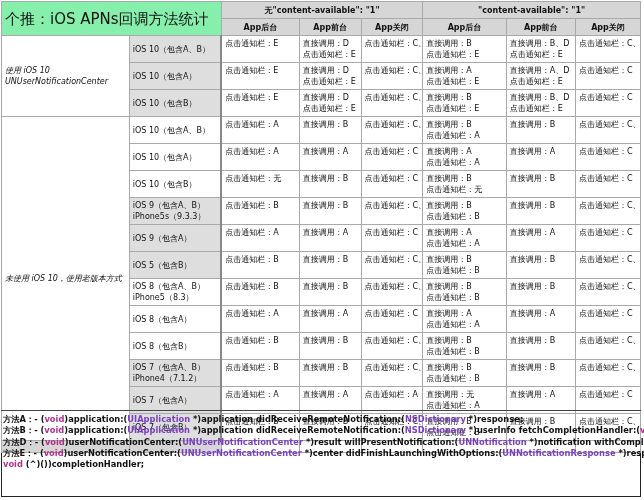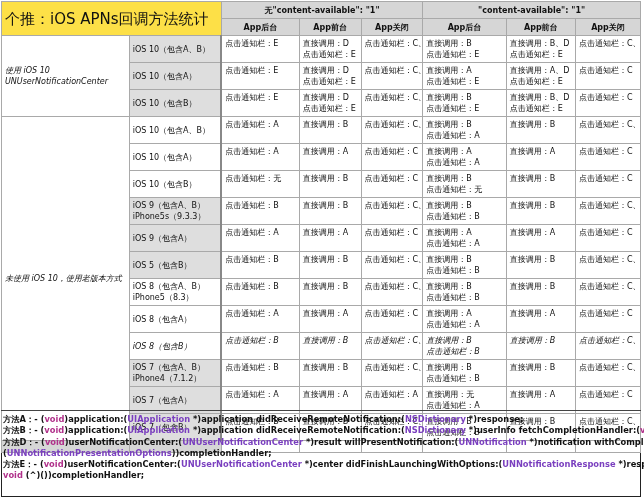--- a/index.html
+++ b/index.html
@@ -1,20 +1,20 @@
 <!DOCTYPE html>
 <html><head>
 <meta charset="utf-8">
 <style>
   html, body { margin:0; padding:0; background:#ffffff; }
   body { width:644px; height:500px; overflow:hidden; font-family:"DejaVu Sans","Liberation Sans",sans-serif; color:#111; }
   .frame { position:absolute; left:1px; top:1px; width:640px; height:496px; border:1px solid #222; box-sizing:border-box; }
   table.grid { border-collapse:collapse; table-layout:fixed; position:absolute; left:1px; top:1px; width:640px; }
   table.grid td, table.grid th { border:1px solid #a9a9a9; padding:2px 3px; font-size:8px; line-height:11px; vertical-align:top; text-align:left; font-weight:normal; overflow:hidden; white-space:nowrap; }
-  .title-cell { background:#fde047; font-size:15px !important; font-weight:normal; text-align:center; vertical-align:middle !important; line-height:18px !important; }
+  .title-cell { background:#86efac; font-size:15px !important; font-weight:normal; text-align:center; vertical-align:middle !important; line-height:18px !important; }
   .hdr { background:#d6d6d6; font-weight:bold !important; text-align:center !important; vertical-align:middle !important; }
   .group-label { background:#ffffff; vertical-align:middle !important; font-weight:bold; white-space:normal !important;font-style:italic; }
   .os-cell { font-weight:bold; vertical-align:middle !important; border-right:2px solid #888 !important; white-space:normal !important; }
   .os-white { background:#ffffff; }
   .os-gray { background:#dedede; }
   .blank-gray { background:#d6d6d6; }
   .methods { position:absolute; left:3px; top:414px; width:636px; font-size:8.3px; line-height:11.3px; font-weight:bold; color:#111; }
   .methods .line { white-space:nowrap; }
   .kw { color:#b0308a; }
   .cls { color:#7a3fbf; }
@@ -324,21 +324,21 @@
           <div>直接调用：A</div>
           <div>点击通知栏：A</div>
         </td>
         <td class="cell">
           <div>直接调用：A</div>
         </td>
         <td class="cell">
           <div>点击通知栏：C</div>
         </td>
       </tr>
-      <tr style="height: 23.5px; font-style: italic;">
+      <tr style="height: 23.5px;">
         <td class="os-cell os-white">
           <div>iOS 8（包含B）</div>
         </td>
         <td class="cell">
           <div>点击通知栏：B</div>
         </td>
         <td class="cell">
           <div>直接调用：B</div>
         </td>
         <td class="cell">
@@ -439,16 +439,15 @@
         <td></td>
       </tr>
     </tbody>
 </table>
 
 <div class="sep"></div>
 <div class="methods" id="methods">
     <div class="line"><span>方法A：- (</span><span class="kw">void</span><span>)application:(</span><span class="cls">UIApplication</span><span> *)application didReceiveRemoteNotification:(</span><span class="cls">NSDictionary</span><span> *)response;</span></div>
     <div class="line"><span>方法B：- (</span><span class="kw">void</span><span>)application:(</span><span class="cls">UIApplication</span><span> *)application didReceiveRemoteNotification:(</span><span class="cls">NSDictionary</span><span> *)userInfo fetchCompletionHandler:(</span><span class="kw">void</span></div>
     <div class="line"><span>方法D：- (</span><span class="kw">void</span><span>)userNotificationCenter:(</span><span class="cls">UNUserNotificationCenter</span><span> *)result willPresentNotification:(</span><span class="cls">UNNotification</span><span> *)notification withCompletionHandler:(</span></div>
-    <div class="line"><span>(</span><span class="cls">UNNotificationPresentationOptions</span><span>))completionHandler;</span></div>
     <div class="line"><span>方法E：- (</span><span class="kw">void</span><span>)userNotificationCenter:(</span><span class="cls">UNUserNotificationCenter</span><span> *)center didFinishLaunchingWithOptions:(</span><span class="cls">UNNotificationResponse</span><span> *)response withCompletionHandler:</span></div>
     <div class="line"><span class="kw">void</span><span> (^)())completionHandler;</span></div>
   </div>
 
 </body></html>

